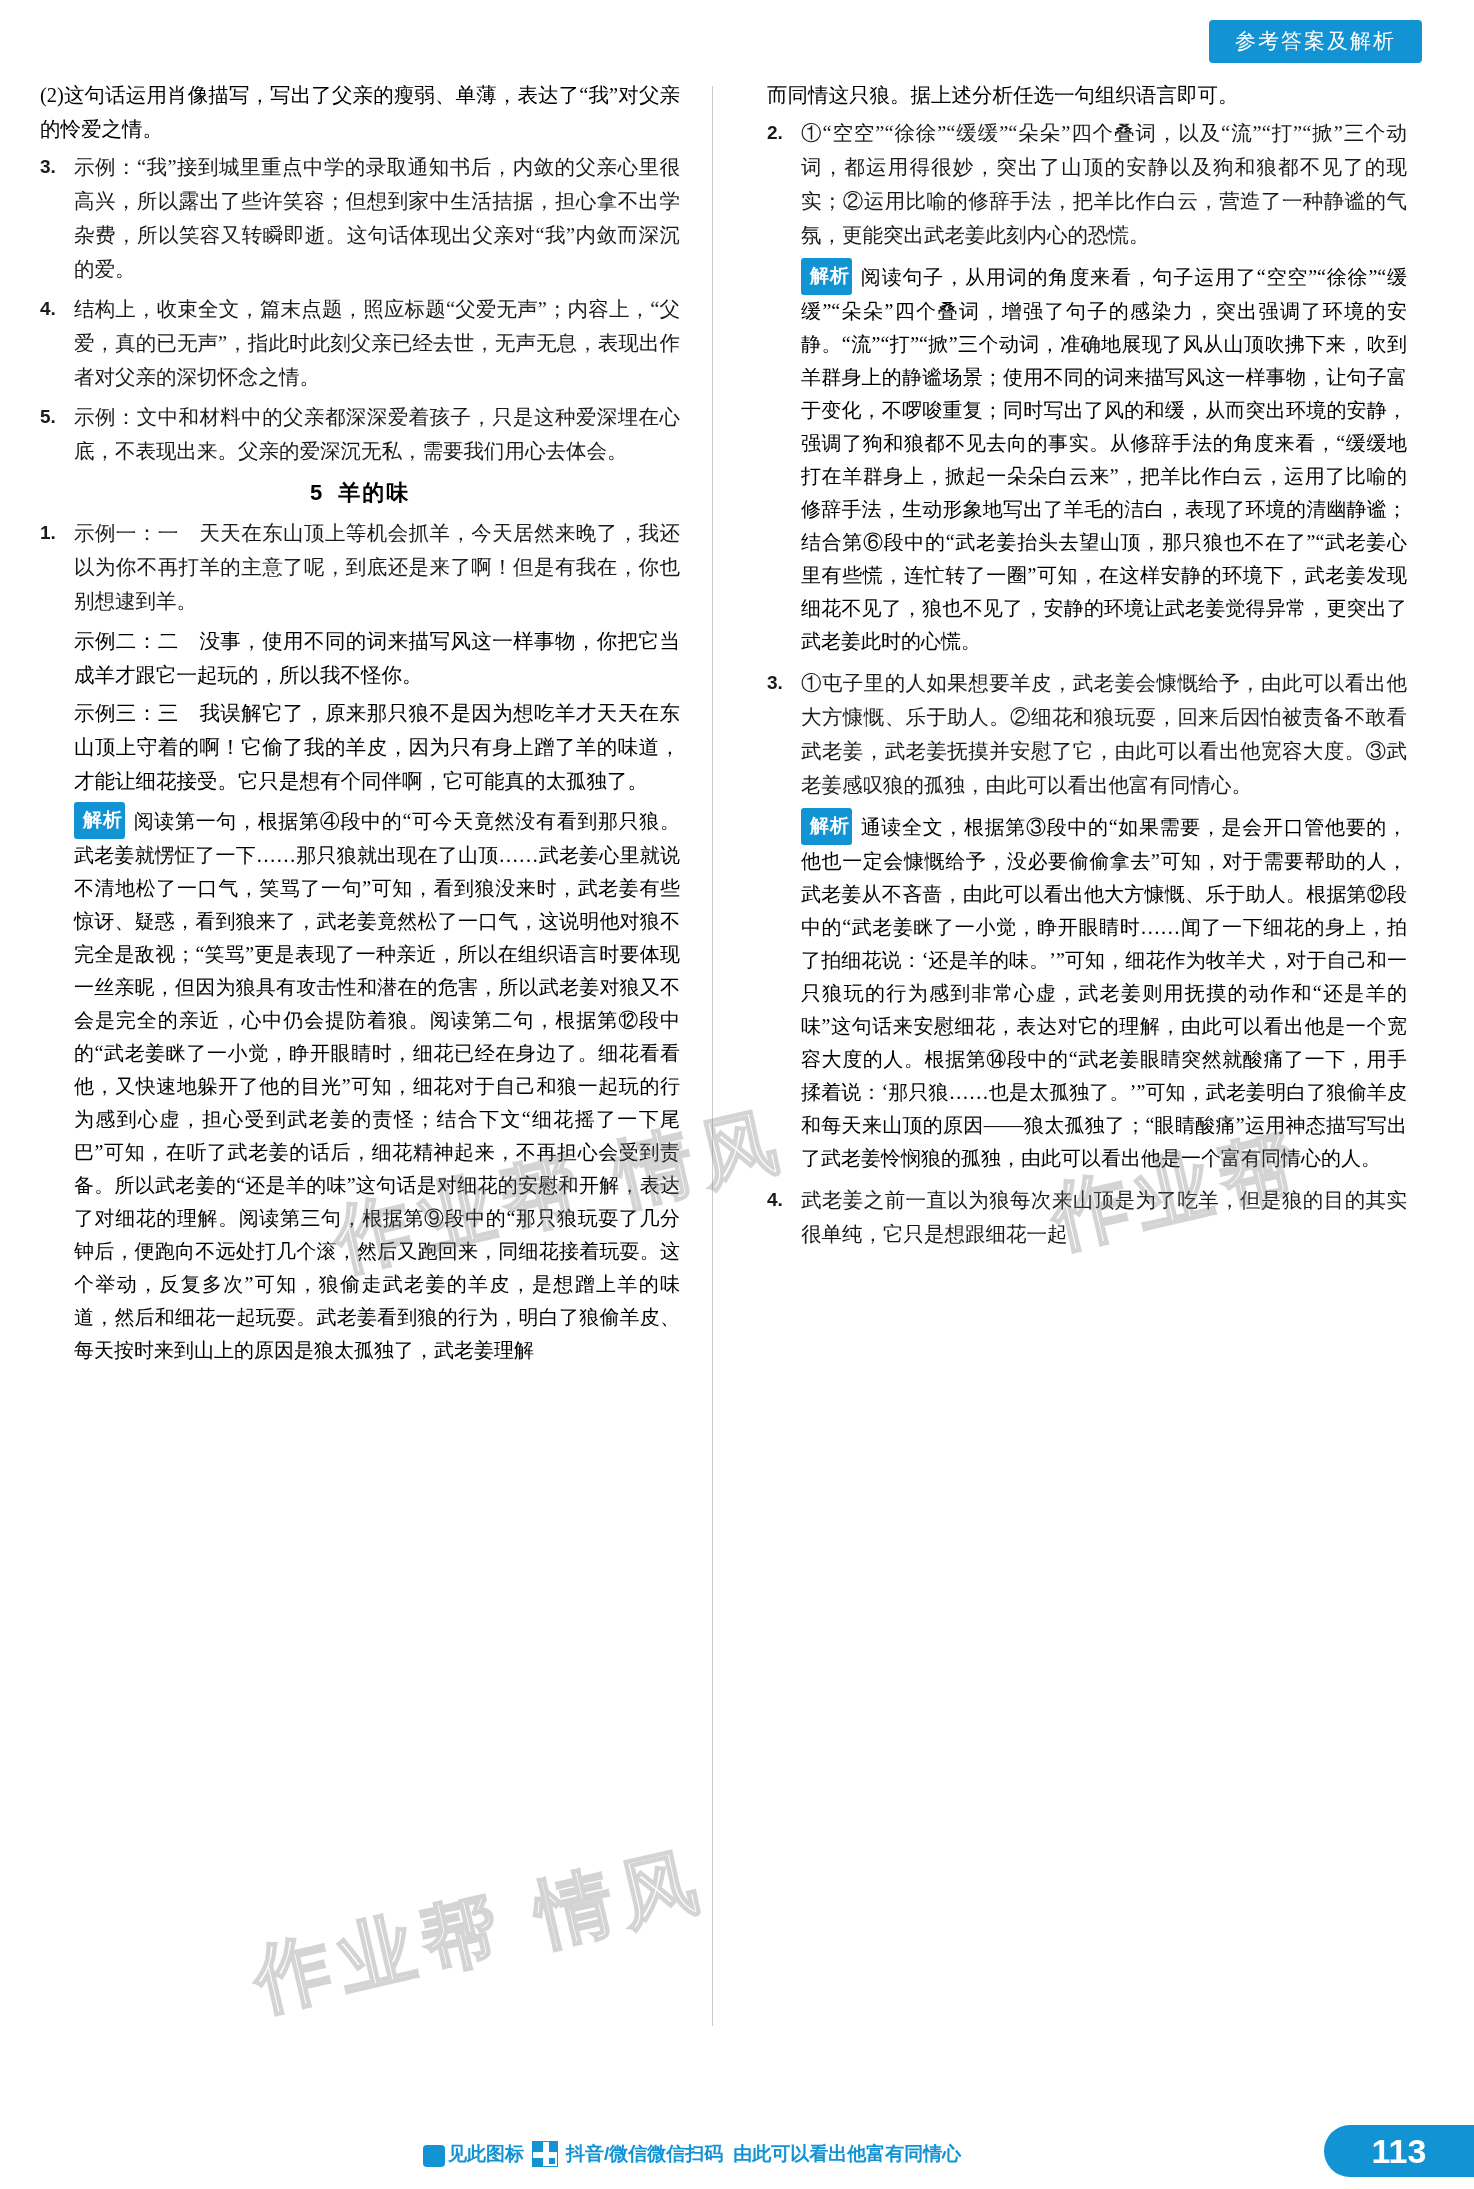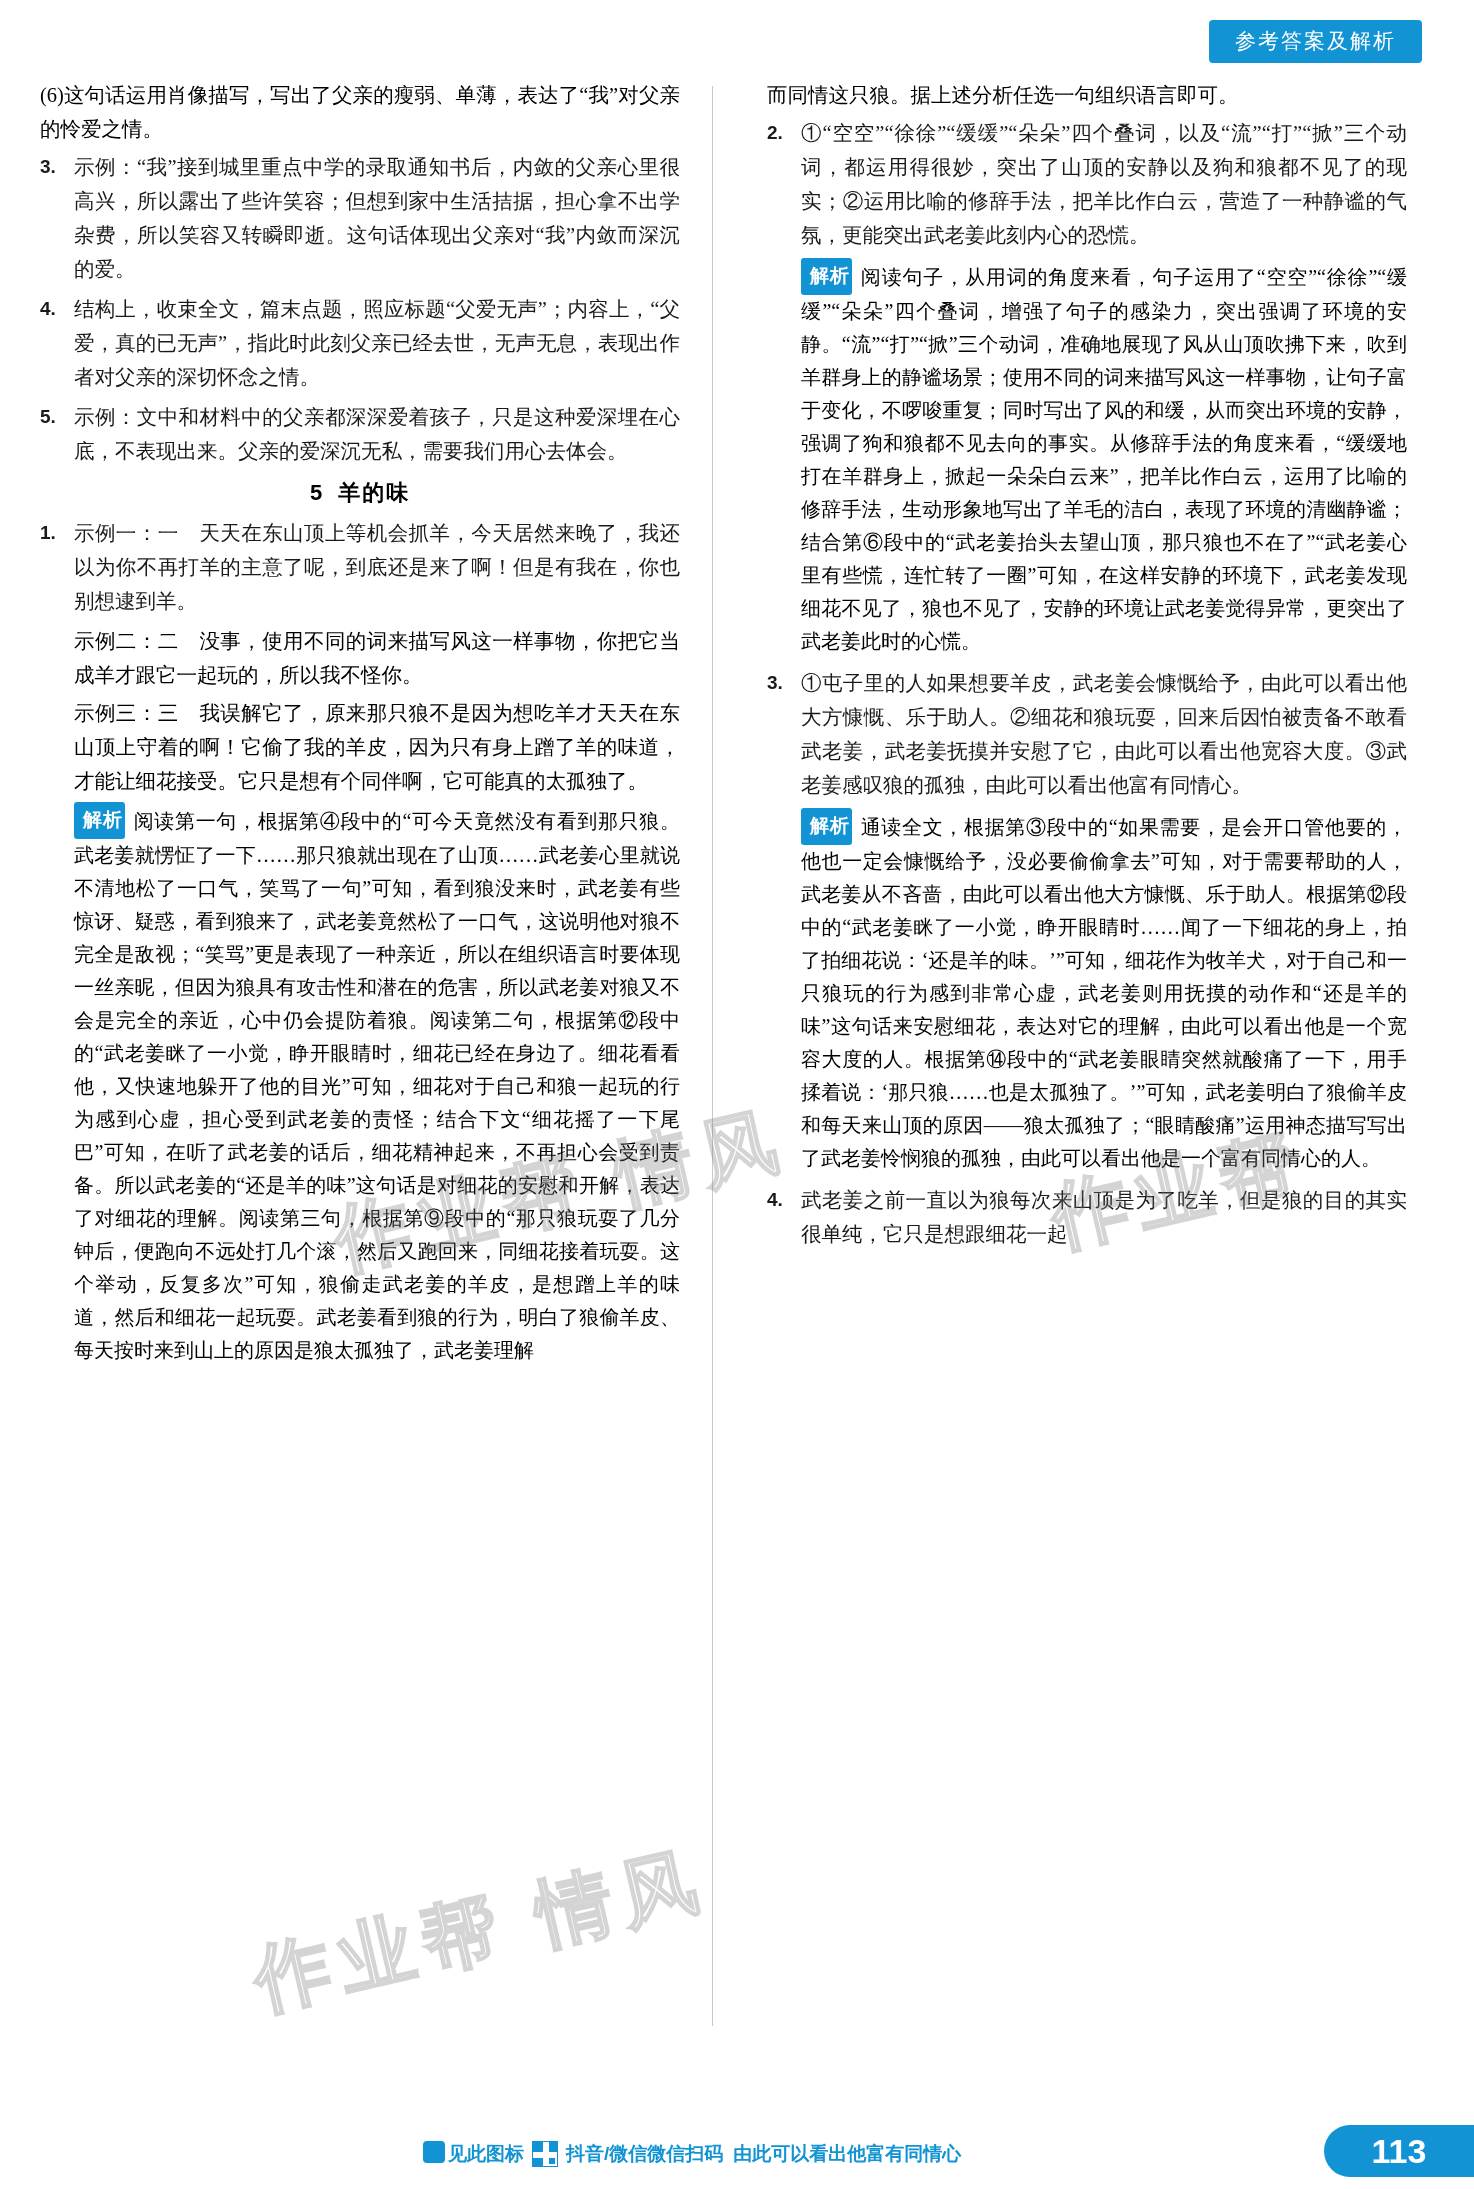--- a/index.html
+++ b/index.html
@@ -122,21 +122,21 @@
   .wm2{left:250px;top:1880px;}
   .wm3{left:1050px;top:1140px;}
   
   .footer{
     position:absolute;
     left:0;bottom:0;width:1474px;height:80px;
   }
   .footer-bar{
     position:absolute;
     left:420px;bottom:22px;
-    display:flex;align-items:flex-start;
+    display:flex;align-items:flex-end;
     font-family:"Liberation Sans", sans-serif;
     font-size:19px;
     color:#1193d4;
     font-weight:bold;
     white-space:nowrap;
   }
   .qr{
     width:26px;height:26px;
     background:
       linear-gradient(#1193d4,#1193d4) 0 0/10px 10px no-repeat,
@@ -169,21 +169,21 @@
 <body>
 
 <div class="page">
 
   <div class="header-badge">参考答案及解析</div>
 
   <div class="divider"></div>
 
   <div class="col col-left">
 
-    <div class="plain noindent">(6)这句话运用肖像描写，写出了父亲的瘦弱、单薄，表达了“我”对父亲的怜爱之情。</div>
+    <div class="plain noindent">(2)这句话运用肖像描写，写出了父亲的瘦弱、单薄，表达了“我”对父亲的怜爱之情。</div>
 
     <div class="item">
       <span class="num">3.</span>
       <span>示例：“我”接到城里重点中学的录取通知书后，内敛的父亲心里很高兴，所以露出了些许笑容；但想到家中生活拮据，担心拿不出学杂费，所以笑容又转瞬即逝。这句话体现出父亲对“我”内敛而深沉的爱。</span>
     </div>
 
     <div class="item">
       <span class="num">4.</span>
       <span>结构上，收束全文，篇末点题，照应标题“父爱无声”；内容上，“父爱，真的已无声”，指此时此刻父亲已经去世，无声无息，表现出作者对父亲的深切怀念之情。</span>
     </div>

